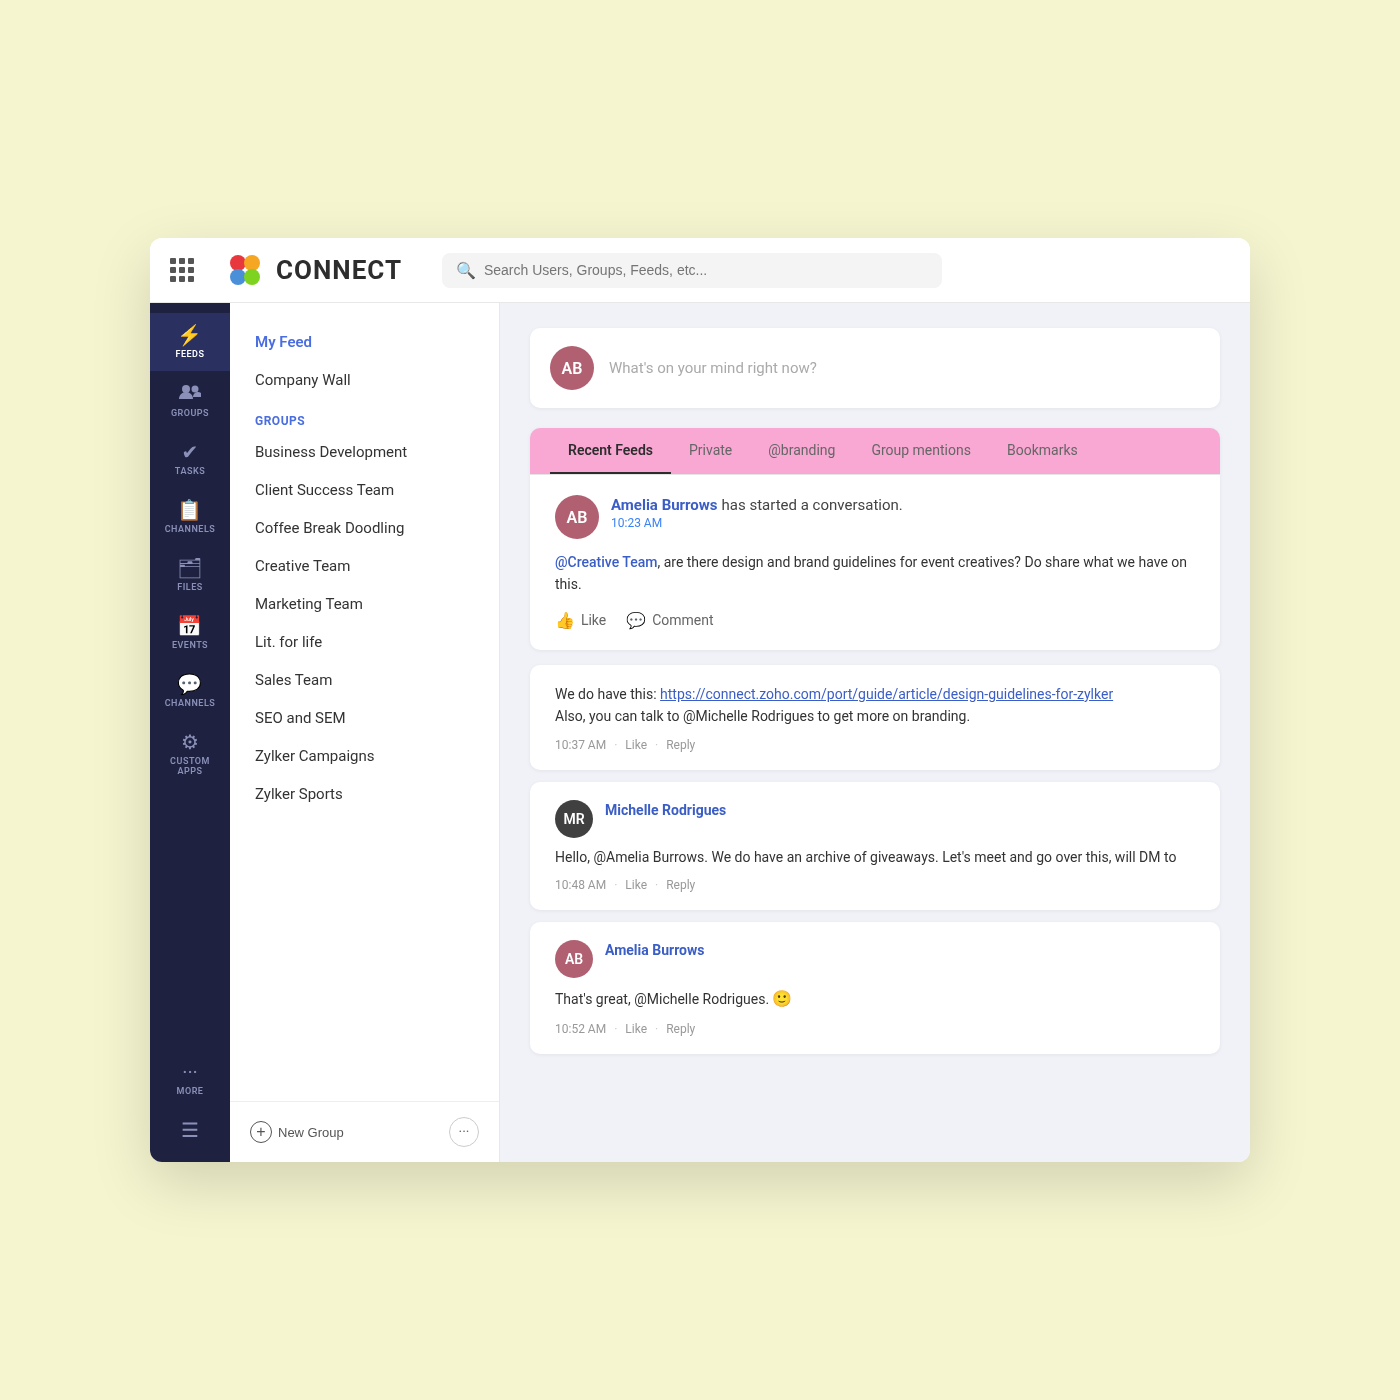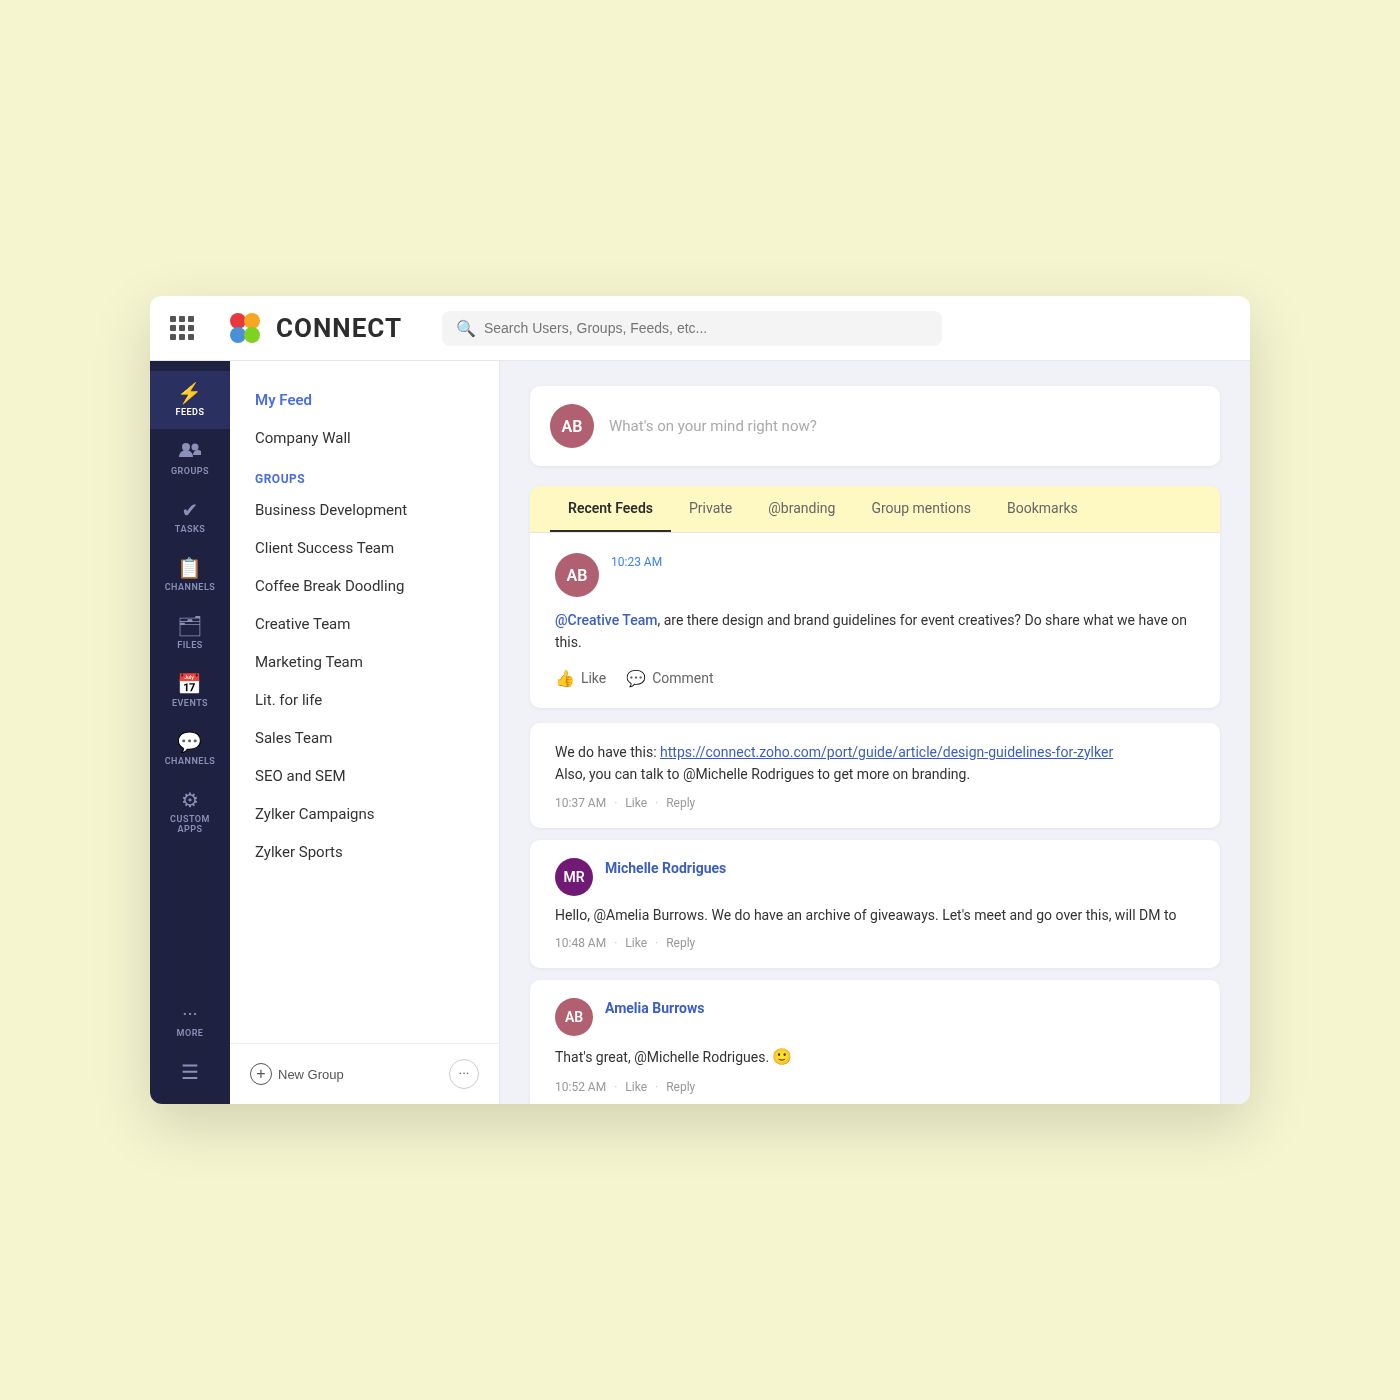--- a/index.html
+++ b/index.html
@@ -8,21 +8,21 @@
       height: 1400px;
       background: #f5f5d0;
       display: flex;
       align-items: center;
       justify-content: center;
       font-family: -apple-system, BlinkMacSystemFont, 'Segoe UI', Roboto, sans-serif;
       overflow: hidden;
     }
     .app-window {
       width: 1100px;
-      height: 808px;
+      height: 924px;
       background: #fff;
       border-radius: 12px;
       box-shadow: 0 20px 60px rgba(0,0,0,0.15);
       display: flex;
       flex-direction: column;
       overflow: hidden;
       position: relative;
     }
     
     .header {
@@ -236,21 +236,21 @@
       font-size: 16px;
       font-weight: 600;
       color: #fff;
     }
     .post-placeholder {
       color: #aaa;
       font-size: 15px;
     }
     
     .tabs-area {
-      background: #fef9c3;
+      background: #f9a8d4;
       border-radius: 10px 10px 0 0;
       padding: 0 20px;
       display: flex;
       gap: 0;
       border-bottom: 1px solid #e8e8e8;
       box-shadow: 0 1px 4px rgba(0,0,0,0.06);
       margin-bottom: 0;
     }
     .tab {
       padding: 14px 18px;
@@ -505,20 +505,24 @@
           <div class="tab">Group mentions</div>
           <div class="tab">Bookmarks</div>
         </div>
 
         <div class="post-card">
           <div class="post-header">
             <div class="avatar">
               <div class="avatar-placeholder" style="background:#b06070">AB</div>
             </div>
             <div class="post-meta">
+              <div>
+                <span class="post-author">Amelia Burrows</span>
+                <span class="post-action"> has started a conversation.</span>
+              </div>
               <div class="post-time">10:23 AM</div>
             </div>
           </div>
           <div class="post-body">
             <span class="mention">@Creative Team</span><span>, are there design and brand guidelines for event creatives? Do share what we have on this.</span>
           </div>
           <div class="post-actions">
             <div class="action-btn">
               <span class="action-icon">👍</span>
               <span>Like</span>
@@ -540,21 +544,21 @@
             <span class="dot">·</span>
             <span>Like</span>
             <span class="dot">·</span>
             <span>Reply</span>
           </div>
         </div>
 
         <div class="comment-card">
           <div class="comment-header">
             <div class="avatar-sm">
-              <div class="avatar-sm-placeholder" style="background:#701a75">MR</div>
+              <div class="avatar-sm-placeholder" style="background:#404040">MR</div>
             </div>
             <div class="comment-meta">
               <span class="comment-author">Michelle Rodrigues</span>
             </div>
           </div>
           <div class="comment-body">
             Hello, <span class="mention">@Amelia Burrows</span>. We do have an archive of giveaways. Let's meet and go over this, will DM to
           </div>
           <div class="comment-footer">
             <span>10:48 AM</span>

